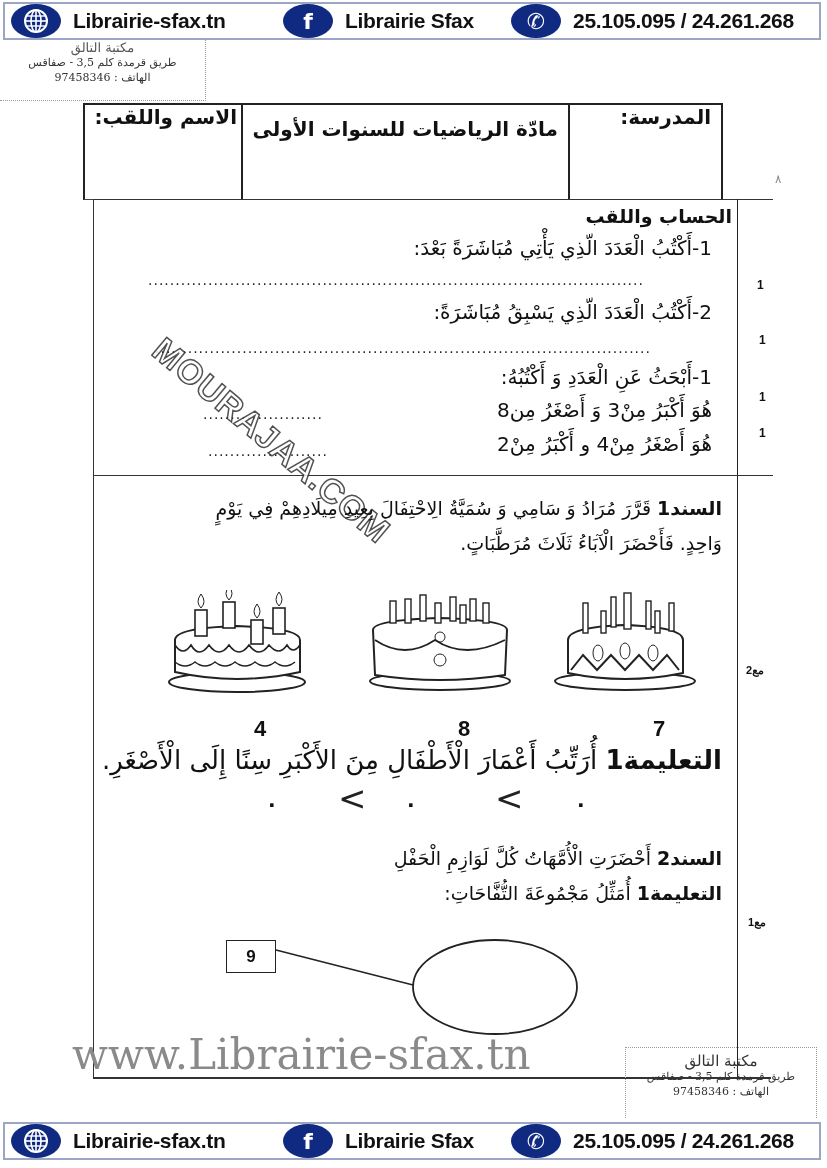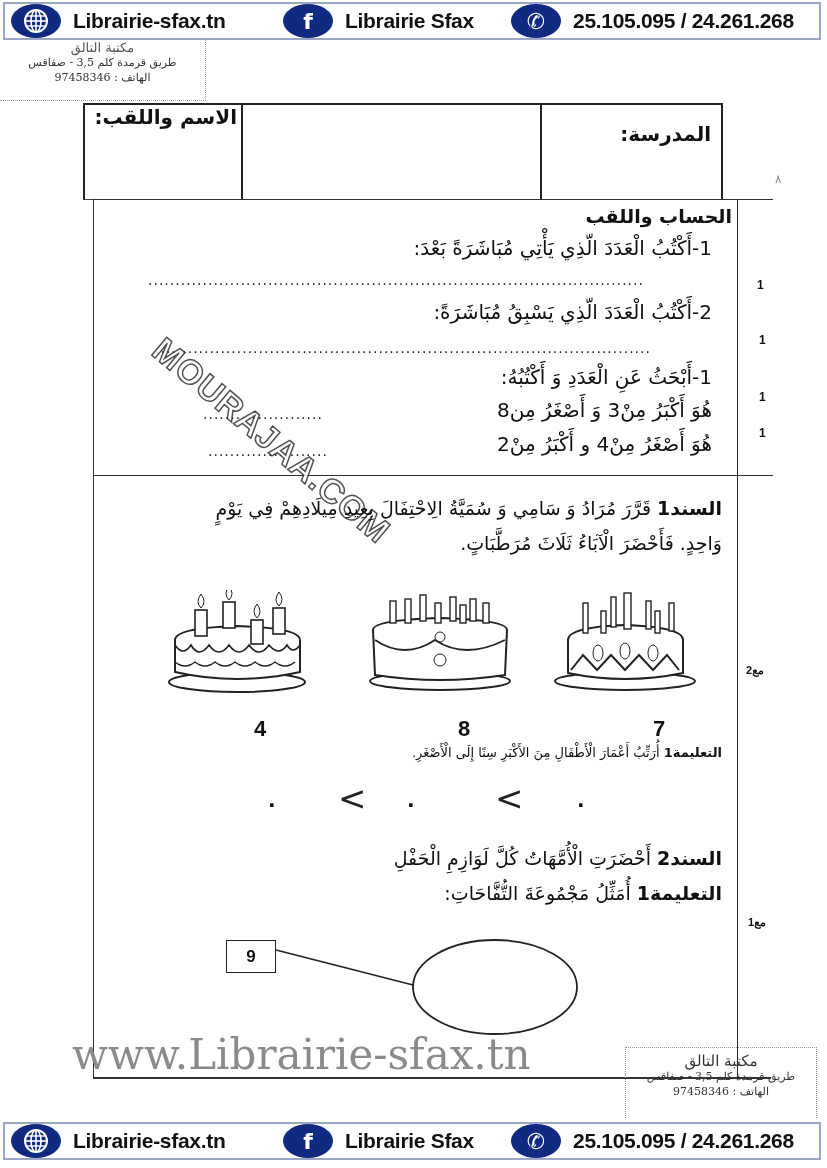--- a/index.html
+++ b/index.html
@@ -28,21 +28,21 @@
     position: absolute; font-family: "DejaVu Serif", serif; text-align: center;
     color: #333; font-size: 11px; line-height: 15px; direction: rtl;
     border-right: 1px dotted #999; border-bottom: 1px dotted #999;
   }
   .stamp .name { font-weight: normal; font-size: 13px; }
   .frame {
     position: absolute; left: 83px; top: 103px; width: 640px; height: 97px;
     border: 2px solid #222; border-bottom: 1px solid #444; box-sizing: border-box;
   }
   .cell { position: absolute; top: 0; bottom: 0; direction: rtl; font-weight: bold; }
-  .cell.school { right: 0; width: 181px; border-left: 2px solid #222; font-size: 20px; padding: 17px 10px; box-sizing: border-box; }
+  .cell.school { right: 0; width: 153px; border-left: 2px solid #222; font-size: 20px; padding: 0 10px; box-sizing: border-box; }
   .cell.title { right: 153px; width: 327px; border-left: 2px solid #222; font-size: 20px; padding: 8px 10px 0 0; box-sizing: border-box; line-height: 32px; }
   .cell.name { left: 0; width: 160px; font-size: 20px; padding: 0 8px; box-sizing: border-box; }
 
   .main {
     position: absolute; left: 93px; top: 199px; width: 678px; height: 880px;
     border-left: 1px solid #333; border-bottom: 2px solid #333; box-sizing: border-box;
   }
   .sep-col { position: absolute; left: 737px; top: 199px; width: 1px; height: 880px; background: #222; }
   .hline { position: absolute; left: 93px; width: 680px; height: 1px; background: #333; }
   .rtl { direction: rtl; position: absolute; }
@@ -100,20 +100,21 @@
   <div class="name" style="color:#555">مكتبة التالق</div>
   <div>طريق قرمدة كلم 3,5 - صفاقس</div>
   <div>الهاتف : 97458346</div>
 </div>
 
 <div class="frame">
   <div class="cell school">
     <span>المدرسة:</span>
   </div>
   <div class="cell title">
+    <div>مادّة الرياضيات للسنوات الأولى</div>
   </div>
   <div class="cell name">
     <span>الاسم واللقب:</span>
   </div>
 </div>
 <div class="mark" style="left:775px; top:172px; font-weight:normal; color:#888;">٨</div>
 
 <div class="main"></div>
 <div class="hline" style="top:199px;"></div>
 <div class="sep-col"></div>
@@ -191,21 +192,21 @@
     <rect x="93" y="16" width="5" height="28"></rect>
       <rect x="102" y="26" width="5" height="22"></rect>
       <rect x="116" y="18" width="5" height="28"></rect>
   </g>
 </svg>
 
 <div class="age" style="left:254px; top:716px;">4</div>
 <div class="age" style="left:458px; top:716px;">8</div>
 <div class="age" style="left:653px; top:716px;">7</div>
 
-<div class="rtl q-text" style="right:105px; top:745px; font-size:13px;text-align:center;">
+<div class="rtl q-text" style="right:105px; top:745px; font-size:26px;text-align:center;">
   <span class="bold">التعليمة1</span>
   <span>أُرَتِّبُ أَعْمَارَ الْأَطْفَالِ مِنَ الأَكْبَرِ سِنًا إِلَى الْأَصْغَرِ.</span>
 </div>
 
 <div class="order-dot" style="left:268px; top:788px;">.</div>
 <div class="order-sym" style="left:338px; top:778px;">&lt;</div>
 <div class="order-dot" style="left:407px; top:788px;">.</div>
 <div class="order-sym" style="left:495px; top:778px;">&lt;</div>
 <div class="order-dot" style="left:577px; top:788px;">.</div>
 

